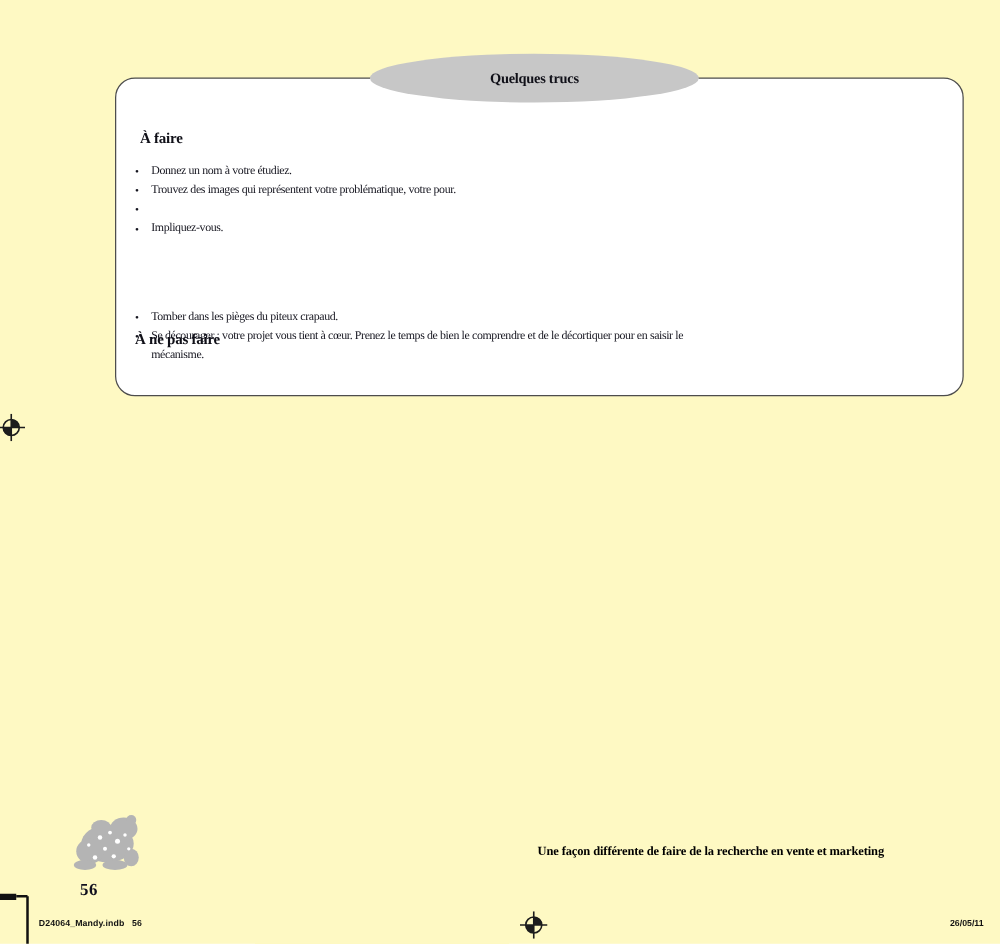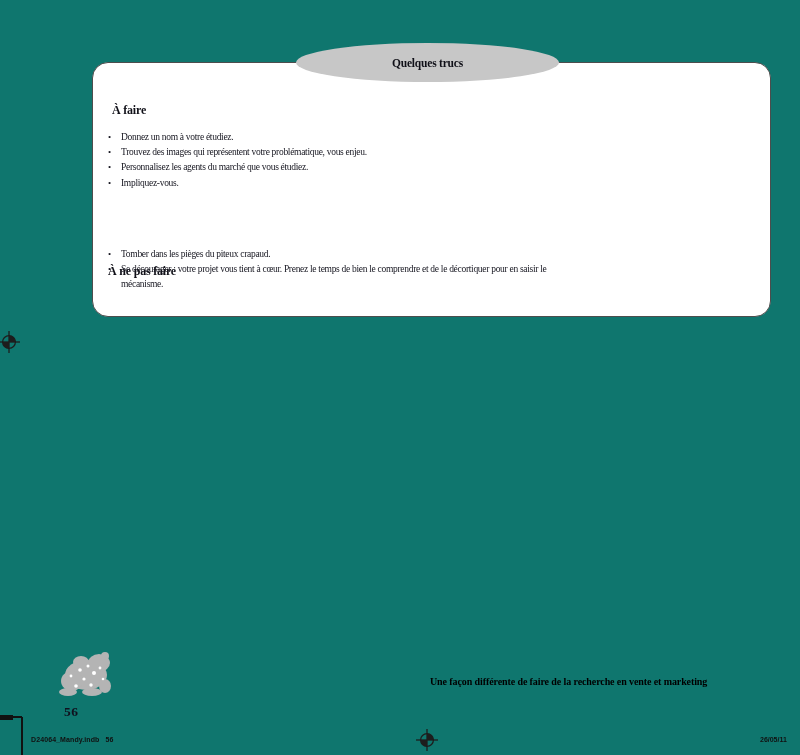--- a/index.html
+++ b/index.html
@@ -1,20 +1,20 @@
 <!DOCTYPE html>
 <html><head>
 <meta charset="utf-8">
 <style>
   html,body{margin:0;padding:0;}
   body{
     width:800px;height:755px;background:#ffffff;overflow:hidden;position:relative;
     font-family:"Liberation Serif","DejaVu Serif",serif;color:#15151f;
   }
-  .page{position:absolute;inset:0;background:#0f766e;padding-left:48px;}
+  .page{position:absolute;inset:0;background:#fef9c3;padding-left:48px;}
 
   
   .callout{
     position:absolute;left:92px;top:62px;width:677px;height:253px;
     border:1px solid #4d4d4d;border-radius:16px;background:#fff;
   }
   
   .ellipse{
     position:absolute;left:296px;top:43px;width:263px;height:39px;
     background:#c7c7c7;border-radius:50%;
@@ -82,25 +82,24 @@
 
   <div class="heading" id="heading-todo">À faire</div>
 
   <div class="blist" id="list-todo">
     <div class="brow">
       <span class="dot">•</span>
       <span class="txt">Donnez un nom à votre étudiez.</span>
     </div>
     <div class="brow">
       <span class="dot">•</span>
-      <span class="txt">Trouvez des images qui représentent votre problématique, vous enjeu.</span>
+      <span class="txt">Trouvez des images qui représentent votre problématique, votre pour.</span>
     </div>
     <div class="brow">
       <span class="dot">•</span>
-      <span class="txt">Personnalisez les agents du marché que vous étudiez.</span>
     </div>
     <div class="brow">
       <span class="dot">•</span>
       <span class="txt">Impliquez-vous.</span>
     </div>
   </div>
 
   <div class="heading" id="heading-donot">À ne pas faire</div>
 
   <div class="blist" id="list-donot">

